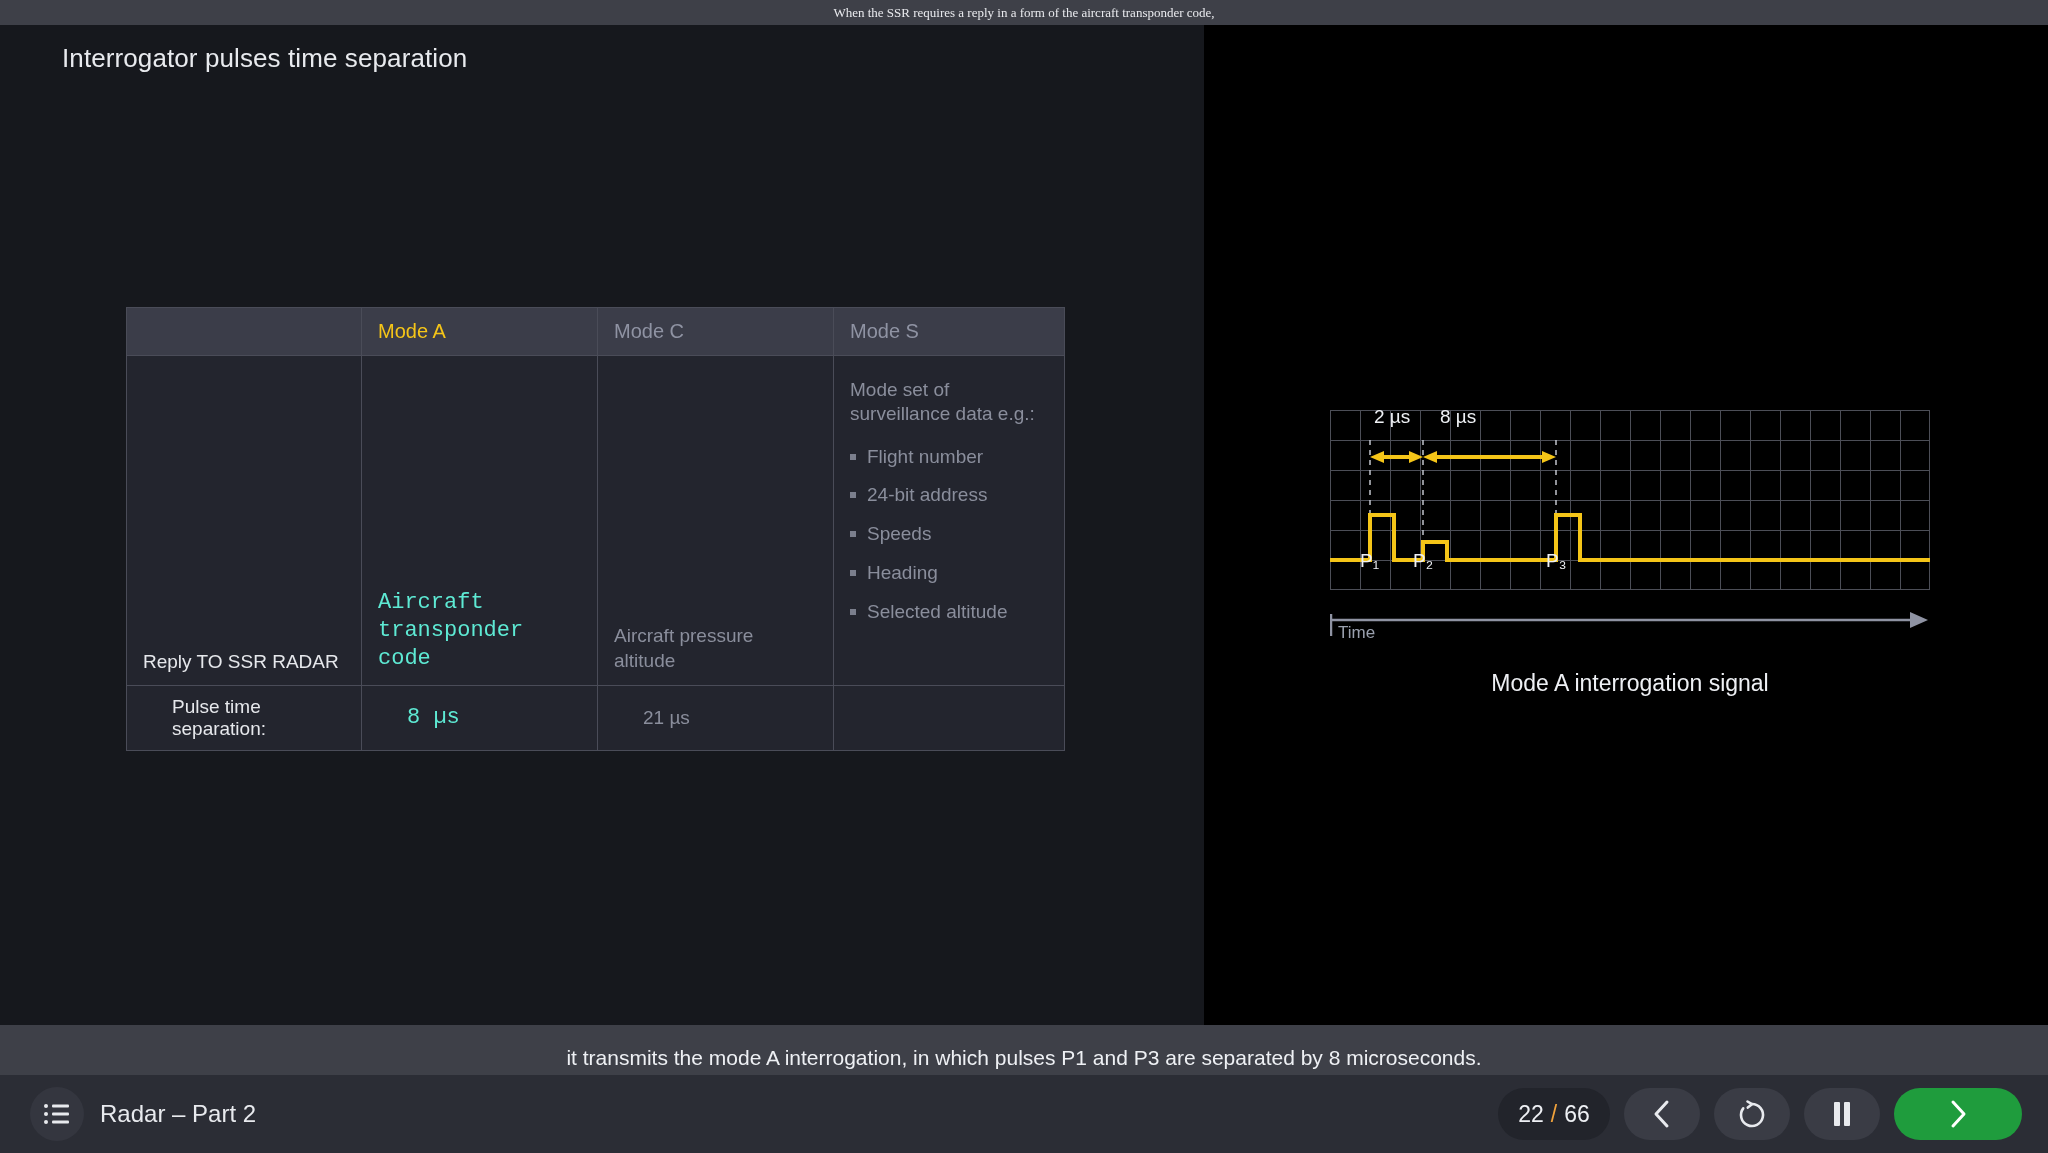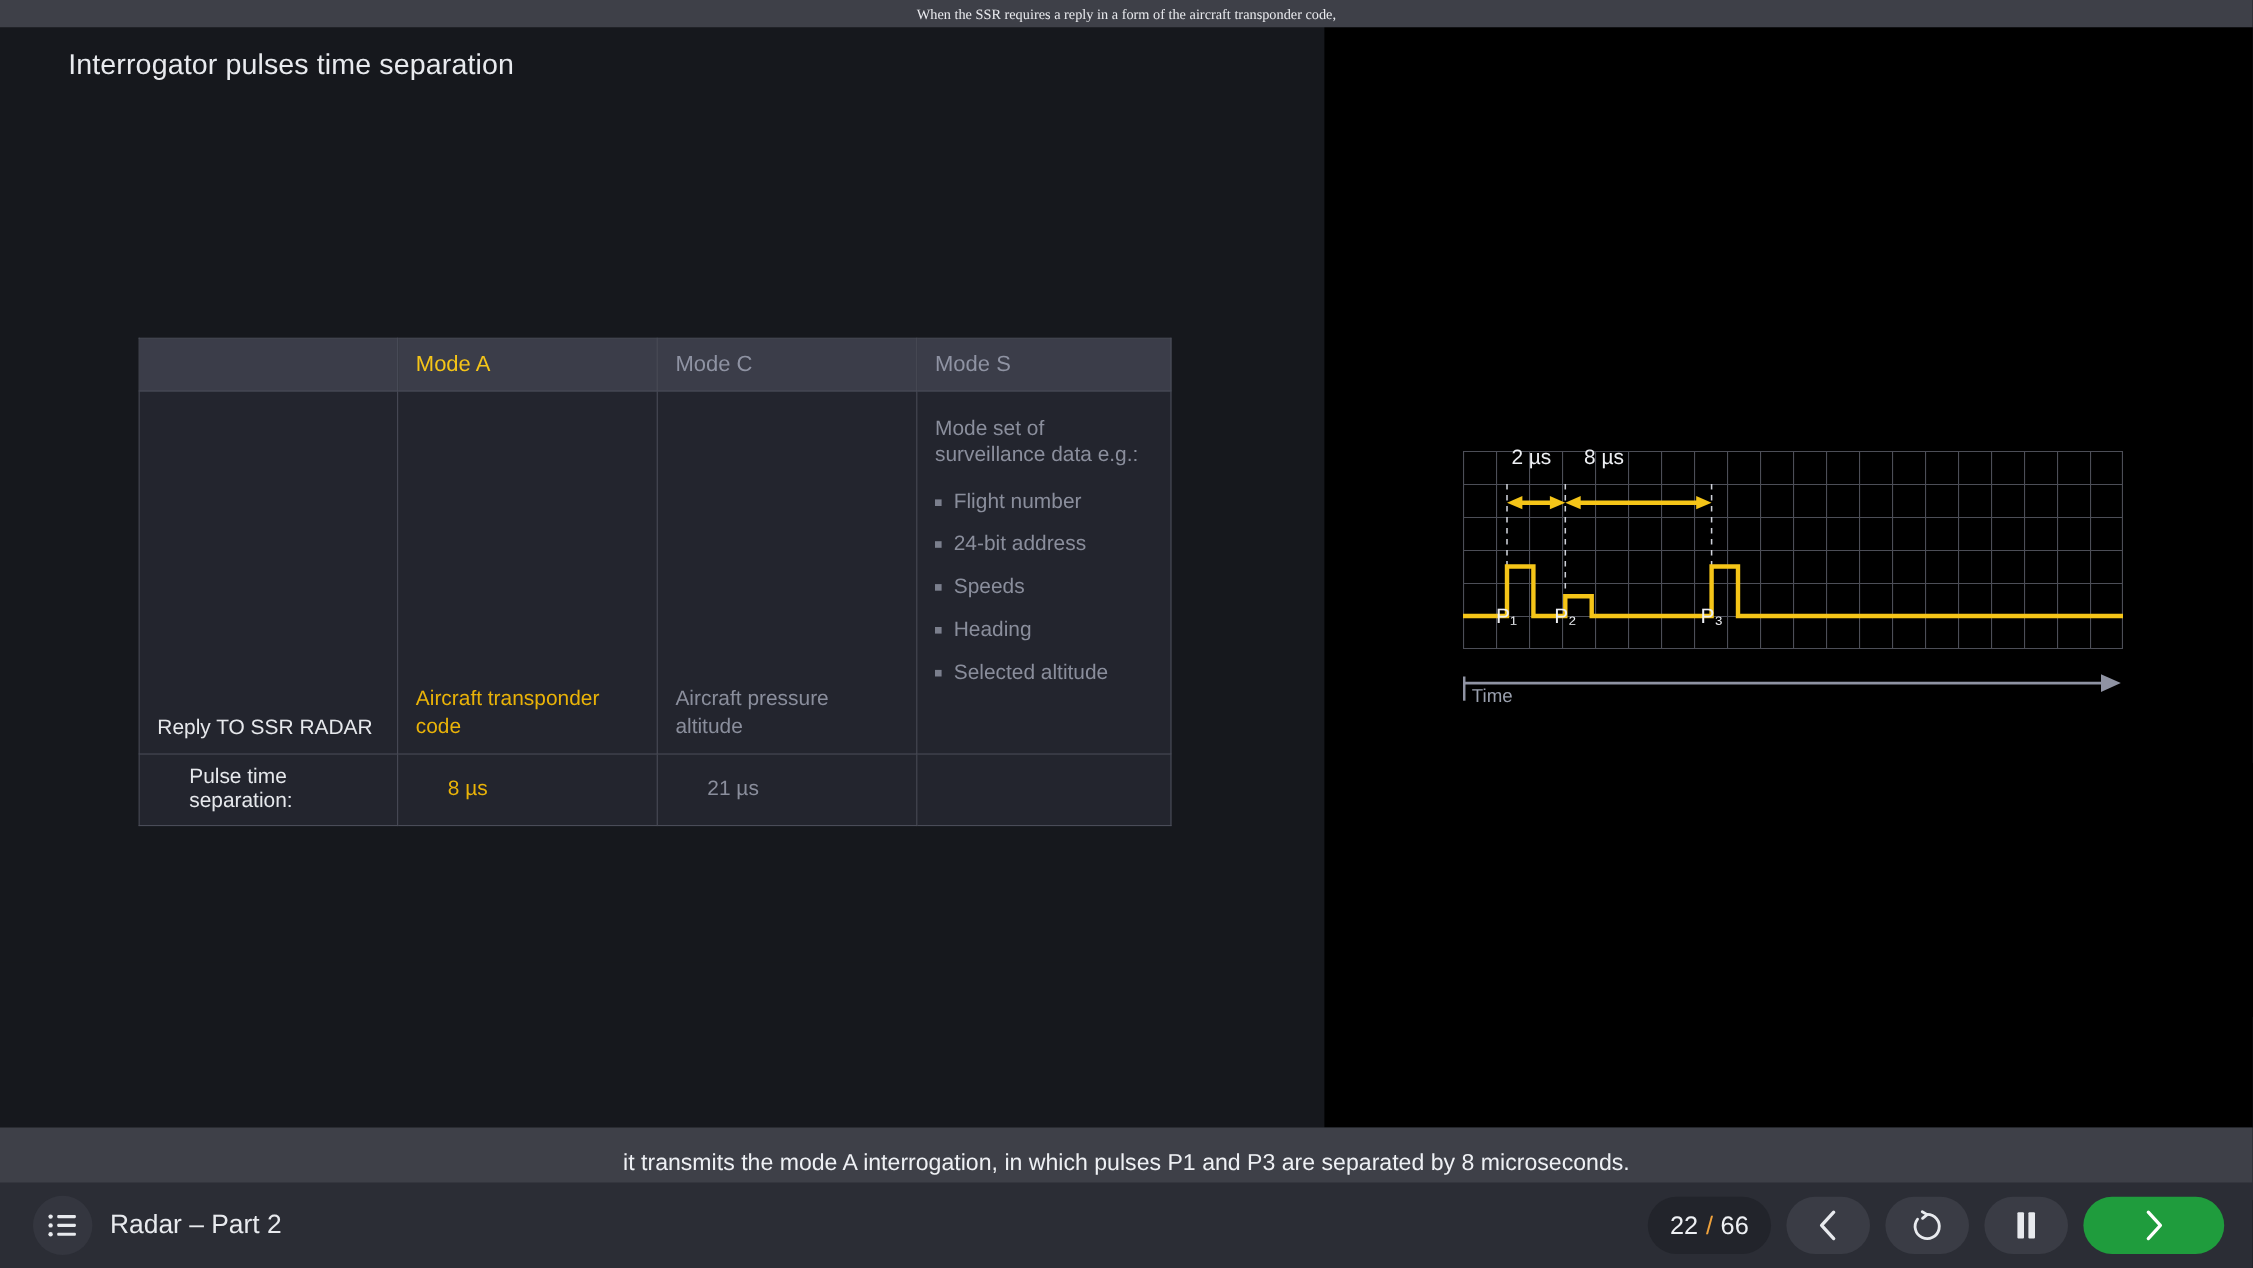--- a/index.html
+++ b/index.html
@@ -63,21 +63,21 @@
   .col-s{ width:231px; }
 
   .hd-dim{ color:#8f93a3; }
   .hd-hi { color:#f5c518; }
 
   .tbl tbody td{ background:#23252e; }
   .row-tall td{ height:330px; }
   .row-short td{ height:50px; vertical-align:middle; padding-top:10px; padding-bottom:10px;padding-left:45px; }
 
   .cell-label{ color:#e6e8ec; font-size:19px; }
-  .cell-hi{ color:#eab308; font-size:19px; line-height:1.28; }
+  .cell-hi{ color:#5eead4; font-size:22px; line-height:1.28;font-family:Liberation Mono, monospace; }
   .cell-dim{ color:#8a8e9c; font-size:19px; line-height:1.28; }
   .row-short .cell-label{ font-size:19px; }
 
   .s-cell{ vertical-align:top !important; padding-top:22px !important; }
   .s-intro{ color:#8a8e9c; font-size:19px; line-height:1.28; margin-bottom:18px; }
   .s-list{ list-style:none; }
   .s-list li{
     color:#8a8e9c; font-size:19px; line-height:1.25;
     margin-bottom:15px; position:relative; padding-left:17px;
   }
@@ -261,20 +261,21 @@
     </div>
 
     <div style="position:absolute;left:1374px;top:381px;font-size:19px;color:#eef0f4;">2 µs</div>
     <div style="position:absolute;left:1440px;top:381px;font-size:19px;color:#eef0f4;">8 µs</div>
 
     <div style="position:absolute;left:1360px;top:525px;font-size:19px;color:#eef0f4;">P₁</div>
     <div style="position:absolute;left:1413px;top:525px;font-size:19px;color:#eef0f4;">P₂</div>
     <div style="position:absolute;left:1546px;top:525px;font-size:19px;color:#eef0f4;">P₃</div>
 
     <div class="time-label">Time</div>
+    <div class="fig-caption">Mode A interrogation signal</div>
   </div>
 
   <div class="caption-bar">
     <span class="caption-text">it transmits the mode A interrogation, in which pulses P1 and P3 are separated by 8 microseconds.</span>
   </div>
 
   <div class="player-bar">
 
     <div class="menu-btn">
       <svg width="28" height="22" viewBox="0 0 28 22">

